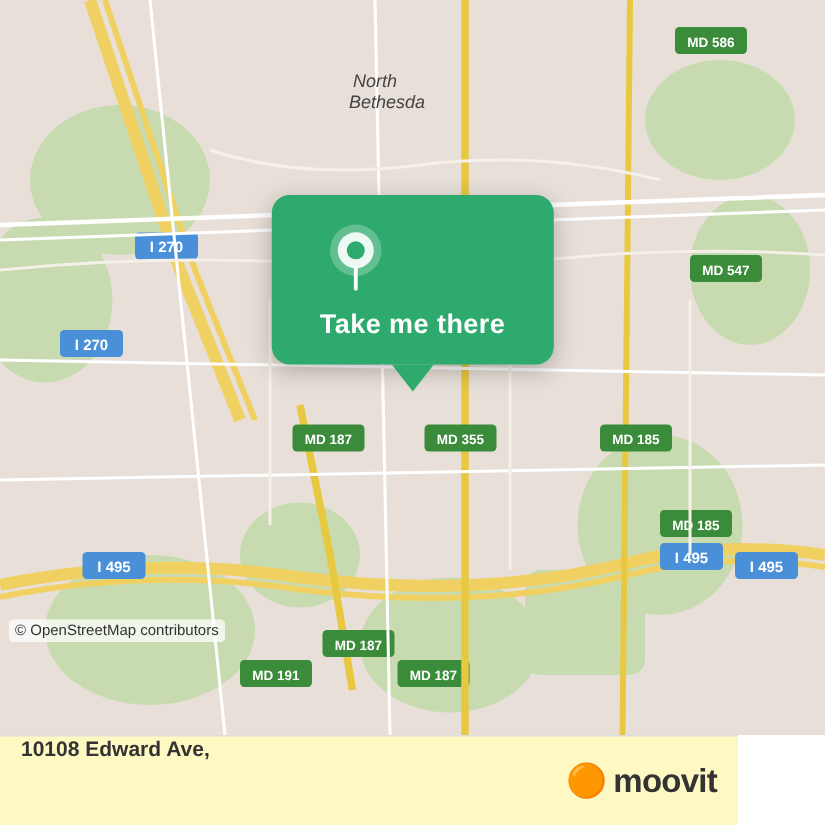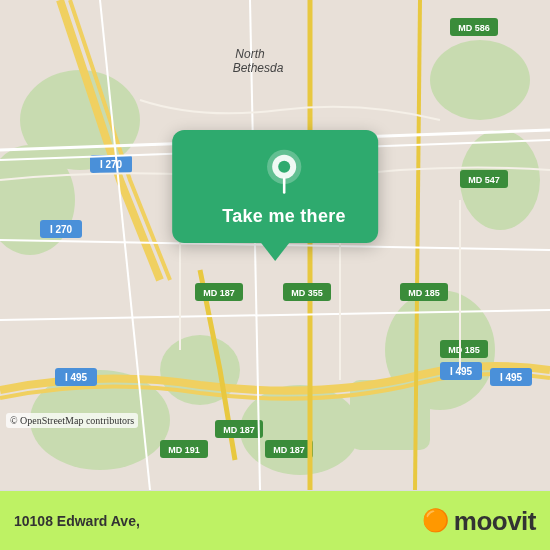--- a/index.html
+++ b/index.html
@@ -34,24 +34,23 @@
       transform: translateX(-50%);
       display: flex;
       flex-direction: column;
       align-items: center;
       z-index: 10;
     }
 
     #cta-card {
       background: #2eaa6e;
       border-radius: 12px;
-      padding: 18px 32px 16px 50px;
+      padding: 18px 32px 16px 32px;
       display: flex;
       flex-direction: column;
-      align-items: center;
       box-shadow: 0 4px 16px rgba(0,0,0,0.25);
       min-width: 178px;
     }
 
     #pin-icon {
       width: 48px;
       height: 48px;
       margin-bottom: 10px;
     }
 
@@ -66,41 +65,41 @@
     
     #cta-card-pointer {
       width: 0;
       height: 0;
       border-left: 14px solid transparent;
       border-right: 14px solid transparent;
       border-top: 18px solid #2eaa6e;
     }
 
     #footer {
-      width: 550px;
+      width: 492px;
       height: 60px;
-      background: #bef264;
+      background: #fef9c3;
       border-top: 1px solid #ddd;
       display: flex;
-      align-items: center;
+      align-items: flex-start;
       padding: 0 14px;
       position: relative;
     }
 
     #footer-logo {
       position: absolute;
       right: 14px;
       top: 50%;
       transform: translateY(-50%);
       display: flex;
       align-items: center;
     }
 
     #moovit-logo-text {
-      font-size: 26px;
+      font-size: 22px;
       font-weight: 700;
       color: #333;
       letter-spacing: -0.5px;
     }
 
     #footer-address {
       font-size: 13px;
       color: #333;
       flex: 1;
     }
@@ -118,21 +117,20 @@
     #osm-credit {
       position: absolute;
       bottom: 62px;
       left: 6px;
       font-size: 10px;
       color: #333;
       background: rgba(255,255,255,0.75);
       padding: 2px 4px;
       border-radius: 3px;
       z-index: 5;
-      font-family: Liberation Serif, serif;
     }
   </style>
 </head>
 <body>
 
 <div id="map-container">
 
   <svg id="map-svg" viewBox="0 0 550 490" xmlns="http://www.w3.org/2000/svg">
 
     <rect width="550" height="490" fill="#e8e0d8"></rect>

